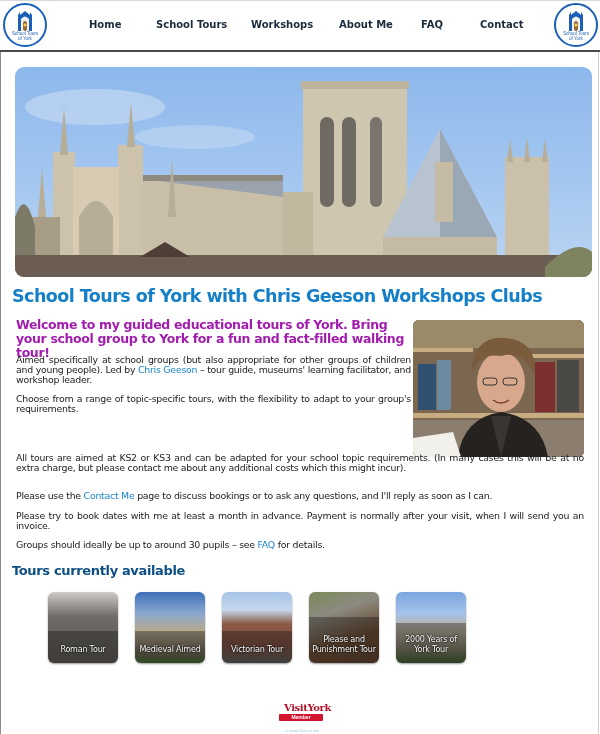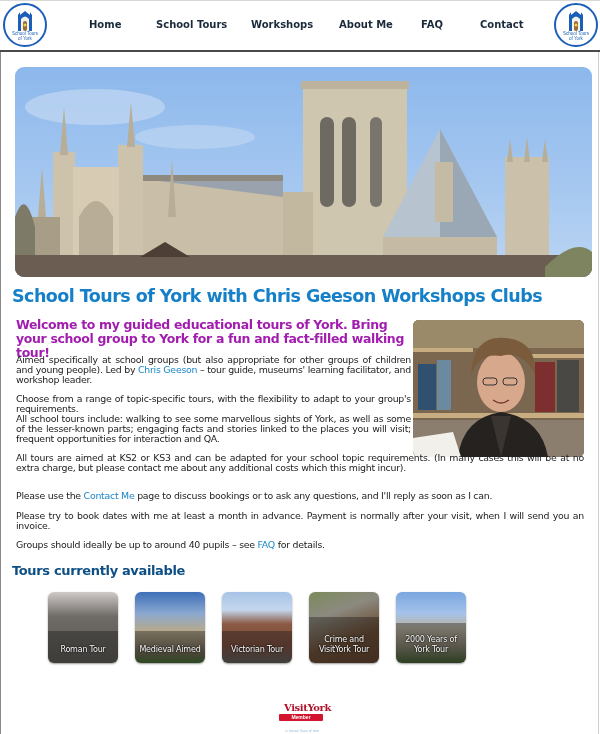--- a/index.html
+++ b/index.html
@@ -240,57 +240,56 @@
     <polygon points="0,118 40,112 48,137 0,137" fill="#f2f0ea"></polygon>
   </svg>
 </div>
 
 <div class="para" style="top:355px; width:395px;">
   <span>Aimed specifically at school groups (but also appropriate for other groups of children and young people). Led by </span><a>Chris Geeson</a><span> – tour guide, museums' learning facilitator, and workshop leader.</span>
 </div>
 
 <div class="para" style="top:394px; width:395px;">
   <span>Choose from a range of topic-specific tours, with the flexibility to adapt to your group's requirements.</span><br>
-  <span>All school tours include: walking to see some marvellous sights of York, as well as some of the lesser-known parts; engaging facts and stories linked to the places you will visit; frequent opportunities for interaction and QA.</span>
 </div>
 
 <div class="para" style="top:453px; width:568px;">
   <span style="display:block; text-indent:0;">All tours are aimed at KS2 or KS3 and can be adapted for your school topic requirements. (In many cases this will be at no extra charge, but please contact me about any additional costs which this might incur).</span>
 </div>
 
 <div class="para" style="top:491px; width:568px; text-align:left;">
   <span>Please use the </span><a>Contact Me</a><span> page to discuss bookings or to ask any questions, and I'll reply as soon as I can.</span>
 </div>
 
 <div class="para" style="top:511px; width:568px;">
   <span>Please try to book dates with me at least a month in advance. Payment is normally after your visit, when I will send you an invoice.</span>
 </div>
 
 <div class="para" style="top:540px; width:568px; text-align:left;">
-  <span>Groups should ideally be up to around 40 pupils – see </span><a>FAQ</a><span> for details.</span>
+  <span>Groups should ideally be up to around 30 pupils – see </span><a>FAQ</a><span> for details.</span>
 </div>
 
 <div class="h3">Tours currently available</div>
 
 <div class="tours">
   <div class="tour" style="left:48px; background:linear-gradient(180deg,#cfcac8 0%,#6e6a66 35%,#5a5652 100%);">
     <div class="shade"></div>
     <div class="label">Roman Tour</div>
   </div>
   <div class="tour" style="left:135px; background:linear-gradient(180deg,#3d6fb8 0%,#8aa8d0 30%,#b7a98c 55%,#6d6350 85%,#3e6a2c 100%);">
     <div class="shade"></div>
     <div class="label">Medieval Aimed</div>
   </div>
   <div class="tour" style="left:222px; background:linear-gradient(180deg,#a7c3e6 0%,#c4d7ee 25%,#8b5a44 45%,#7b4a3a 75%,#5a5a55 100%);">
     <div class="shade"></div>
     <div class="label">Victorian Tour</div>
   </div>
   <div class="tour" style="left:309px; background:linear-gradient(160deg,#7b8a5a 0%,#8c8a80 30%,#6a4a30 65%,#5c3e28 100%);">
     <div class="shade" style="height:46px;"></div>
-    <div class="label">Crime and VisitYork Tour</div>
+    <div class="label">Please and Punishment Tour</div>
   </div>
   <div class="tour" style="left:396px; background:linear-gradient(180deg,#7aa6e0 0%,#a5c2ea 30%,#b9b2a0 50%,#8a8270 75%,#3c5a2a 100%);">
     <div class="shade" style="height:40px;"></div>
     <div class="label">2000 Years of York Tour</div>
   </div>
 </div>
 
 <div class="visityork">
   <span class="vy-text">VisitYork</span>
   <span class="vy-badge">Member</span>

